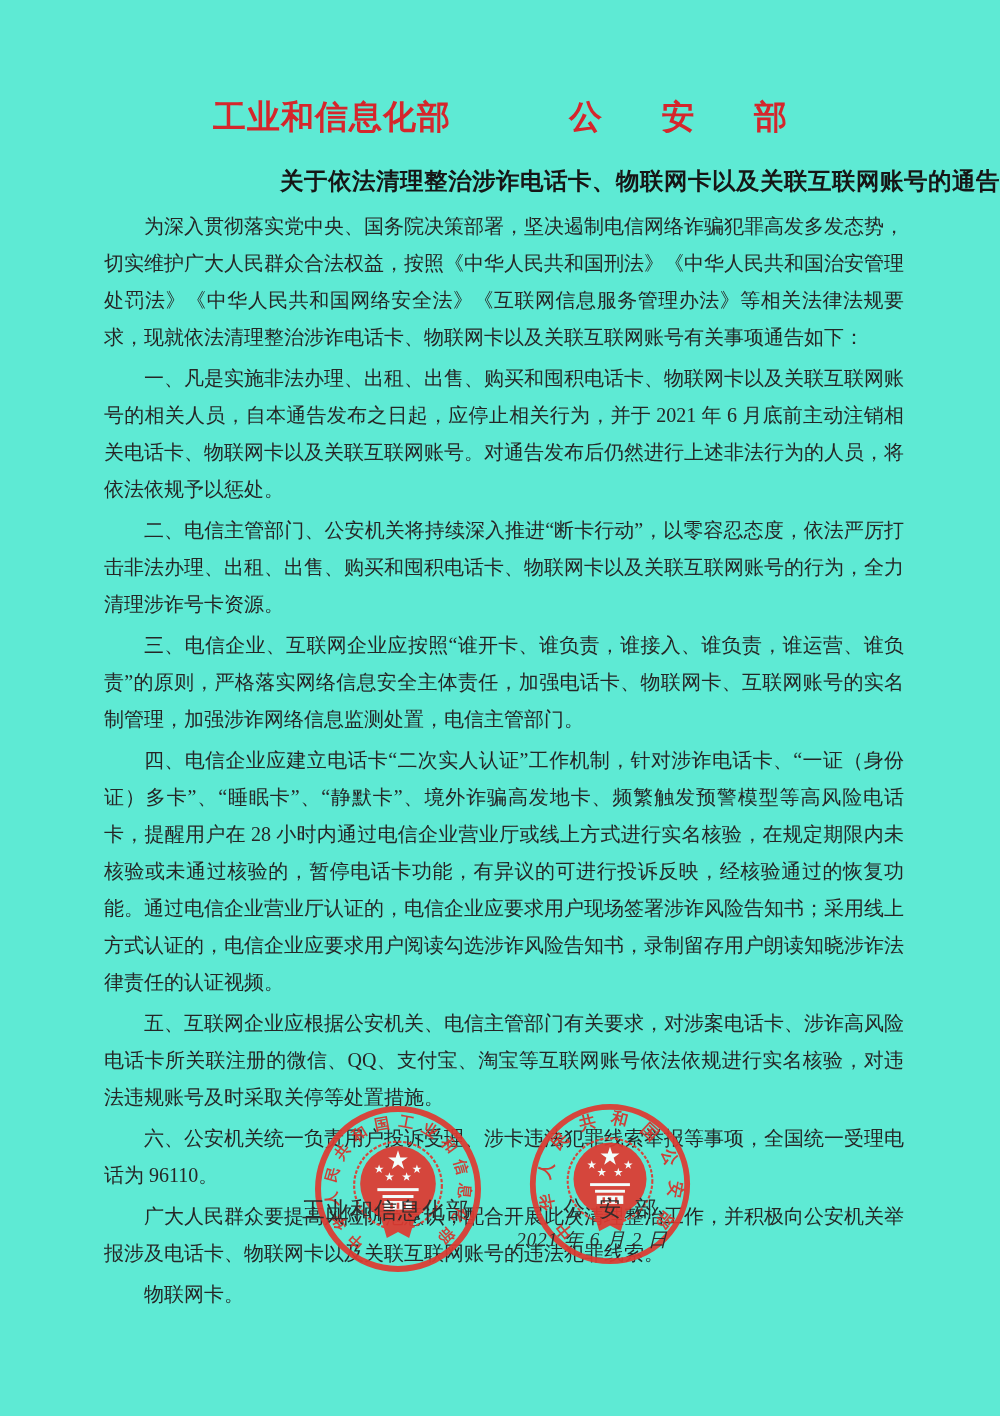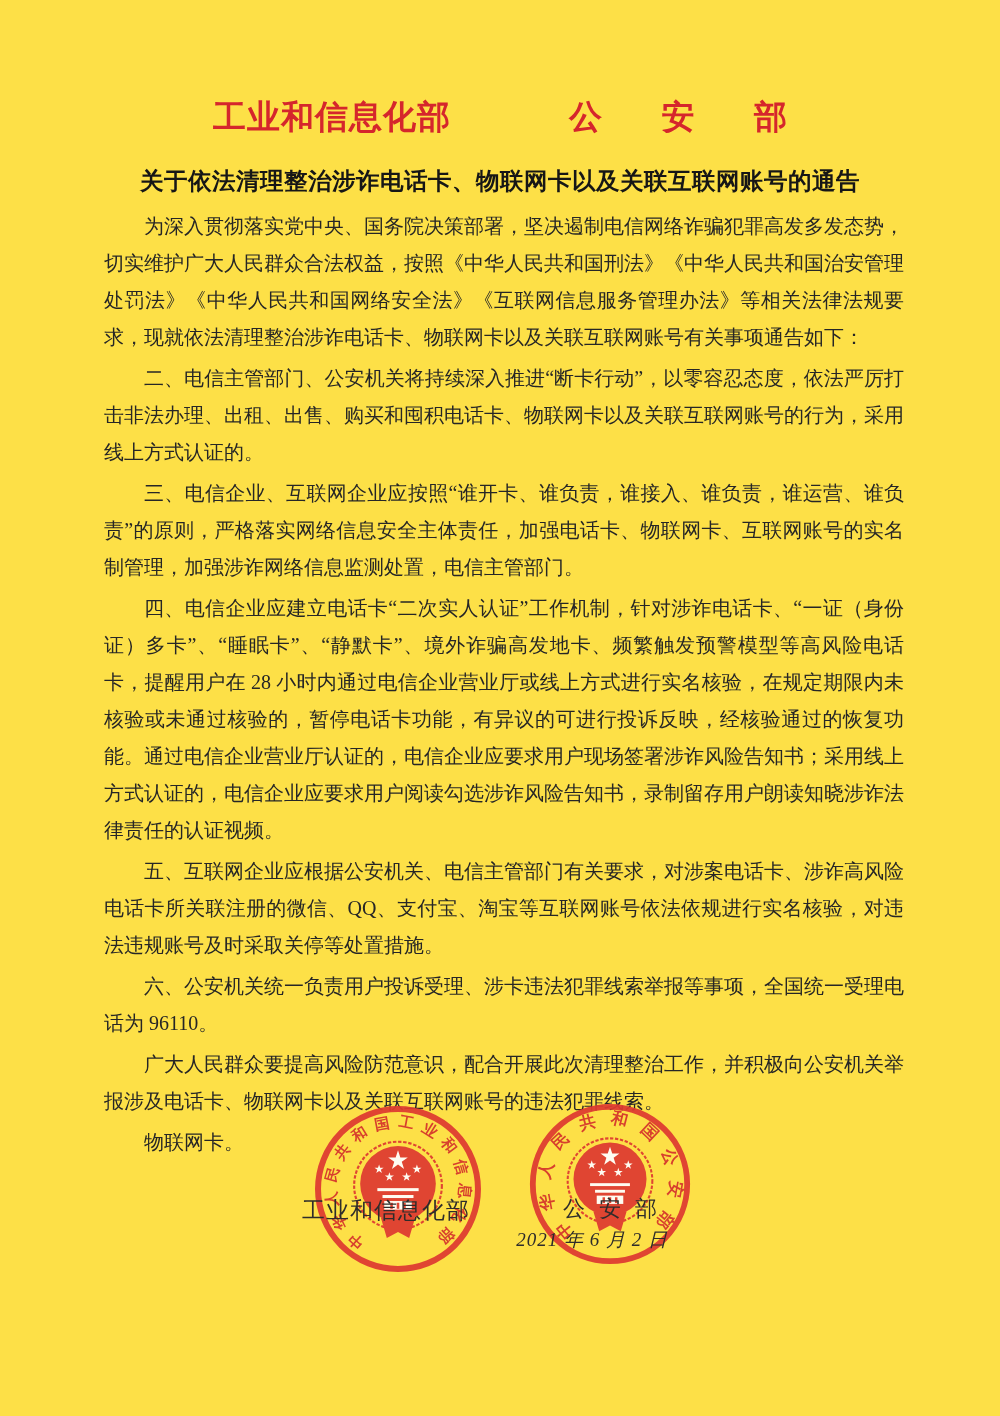--- a/index.html
+++ b/index.html
@@ -3,34 +3,34 @@
 <meta charset="utf-8">
 <style>
   html,body{margin:0;padding:0;}
   body{
     width:1000px;height:1416px;
     background:#f6f6f4;
     font-family:"Liberation Serif","DejaVu Serif",serif;
   }
   .page{
     position:relative;width:1000px;height:1416px;
-    background:#fde047;overflow:hidden;
+    background:#5eead4;overflow:hidden;
     color:#232323;
   }
   
   .ministries{
     position:absolute;top:95px;left:0;width:100%;
     display:flex;justify-content:center;align-items:baseline;gap:118px;
     color:#d5262c;font-weight:bold;font-size:33px;
   }
   .org-left{letter-spacing:1px;}
   .org-right{letter-spacing:1.8em;margin-right:-1.8em;}
   .doc-title{
     position:absolute;top:149px;left:0;width:100%;
-    text-align:center;font-size:23.5px;font-weight:bold;color:#161616;
+    text-align:right;font-size:23.5px;font-weight:bold;color:#161616;
     letter-spacing:0.5px;
   }
   
   .body-text{
     position:absolute;top:204px;left:100px;width:808px;
     font-size:20px;line-height:37px;color:#262626;
     text-align:justify;
   }
   .body-text p{margin:4px;text-indent:2em;}
   
@@ -63,21 +63,22 @@
 
   <div class="ministries">
     <span class="org-left">工业和信息化部</span>
     <span class="org-right">公安部</span>
   </div>
 
   <h1 class="doc-title">关于依法清理整治涉诈电话卡、物联网卡以及关联互联网账号的通告</h1>
 
   <main class="body-text">
     <p>为深入贯彻落实党中央、国务院决策部署，坚决遏制电信网络诈骗犯罪高发多发态势，切实维护广大人民群众合法权益，按照《中华人民共和国刑法》《中华人民共和国治安管理处罚法》《中华人民共和国网络安全法》《互联网信息服务管理办法》等相关法律法规要求，现就依法清理整治涉诈电话卡、物联网卡以及关联互联网账号有关事项通告如下：</p>
-    <p>二、电信主管部门、公安机关将持续深入推进“断卡行动”，以零容忍态度，依法严厉打击非法办理、出租、出售、购买和囤积电话卡、物联网卡以及关联互联网账号的行为，采用线上方式认证的。</p>
+    <p>一、凡是实施非法办理、出租、出售、购买和囤积电话卡、物联网卡以及关联互联网账号的相关人员，自本通告发布之日起，应停止相关行为，并于 2021 年 6 月底前主动注销相关电话卡、物联网卡以及关联互联网账号。对通告发布后仍然进行上述非法行为的人员，将依法依规予以惩处。</p>
+    <p>二、电信主管部门、公安机关将持续深入推进“断卡行动”，以零容忍态度，依法严厉打击非法办理、出租、出售、购买和囤积电话卡、物联网卡以及关联互联网账号的行为，全力清理涉诈号卡资源。</p>
     <p>三、电信企业、互联网企业应按照“谁开卡、谁负责，谁接入、谁负责，谁运营、谁负责”的原则，严格落实网络信息安全主体责任，加强电话卡、物联网卡、互联网账号的实名制管理，加强涉诈网络信息监测处置，电信主管部门。</p>
     <p>四、电信企业应建立电话卡“二次实人认证”工作机制，针对涉诈电话卡、“一证（身份证）多卡”、“睡眠卡”、“静默卡”、境外诈骗高发地卡、频繁触发预警模型等高风险电话卡，提醒用户在 28 小时内通过电信企业营业厅或线上方式进行实名核验，在规定期限内未核验或未通过核验的，暂停电话卡功能，有异议的可进行投诉反映，经核验通过的恢复功能。通过电信企业营业厅认证的，电信企业应要求用户现场签署涉诈风险告知书；采用线上方式认证的，电信企业应要求用户阅读勾选涉诈风险告知书，录制留存用户朗读知晓涉诈法律责任的认证视频。</p>
     <p>五、互联网企业应根据公安机关、电信主管部门有关要求，对涉案电话卡、涉诈高风险电话卡所关联注册的微信、QQ、支付宝、淘宝等互联网账号依法依规进行实名核验，对违法违规账号及时采取关停等处置措施。</p>
     <p>六、公安机关统一负责用户投诉受理、涉卡违法犯罪线索举报等事项，全国统一受理电话为 96110。</p>
     <p>广大人民群众要提高风险防范意识，配合开展此次清理整治工作，并积极向公安机关举报涉及电话卡、物联网卡以及关联互联网账号的违法犯罪线索。</p>
     <p>物联网卡。</p>
   </main>
 
   <div class="seal seal-left">
     <svg viewBox="0 0 200 200" xmlns="http://www.w3.org/2000/svg">

